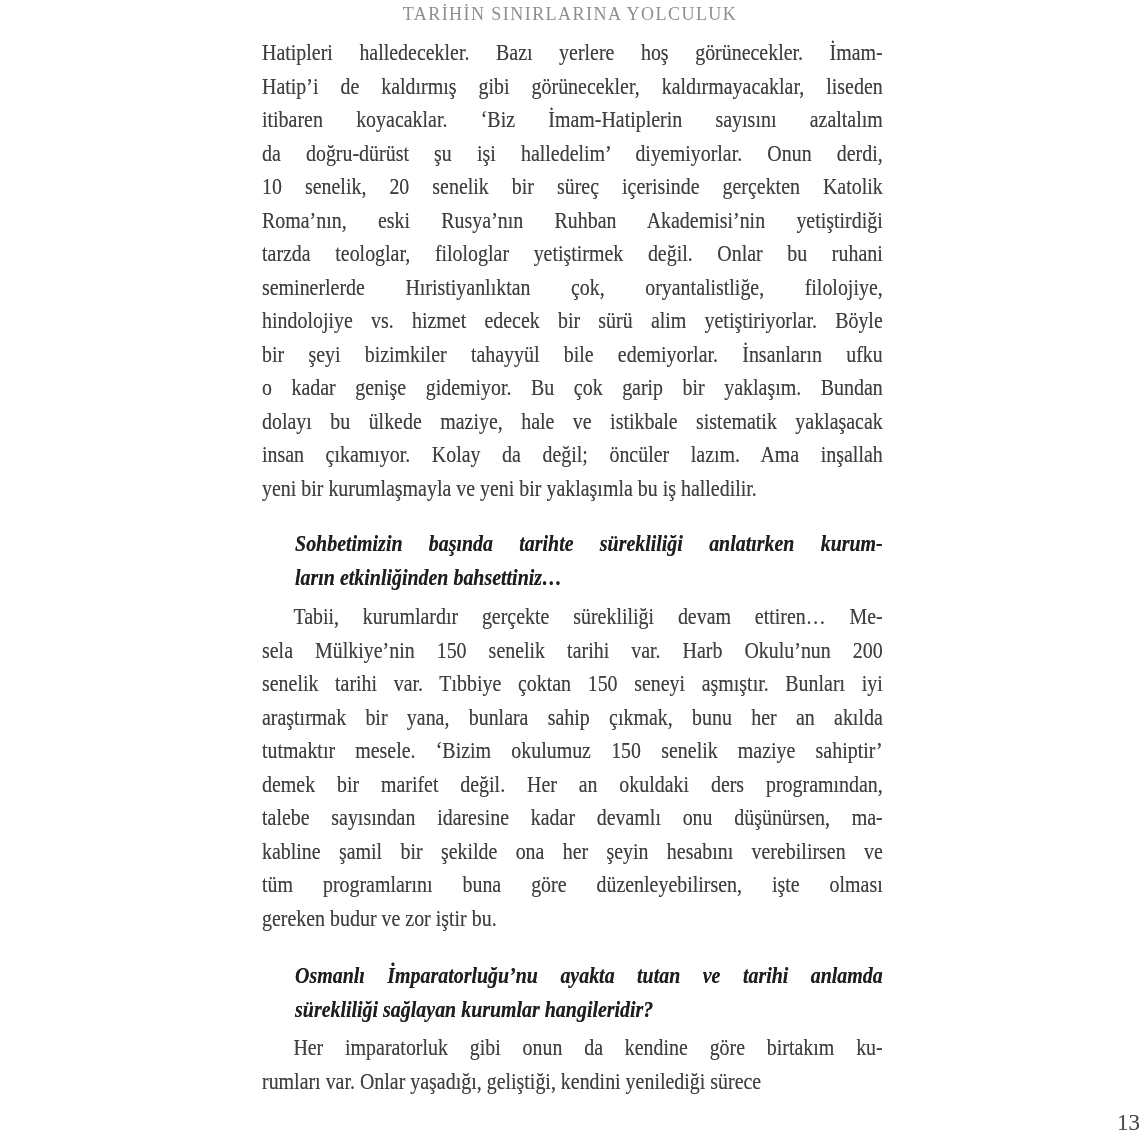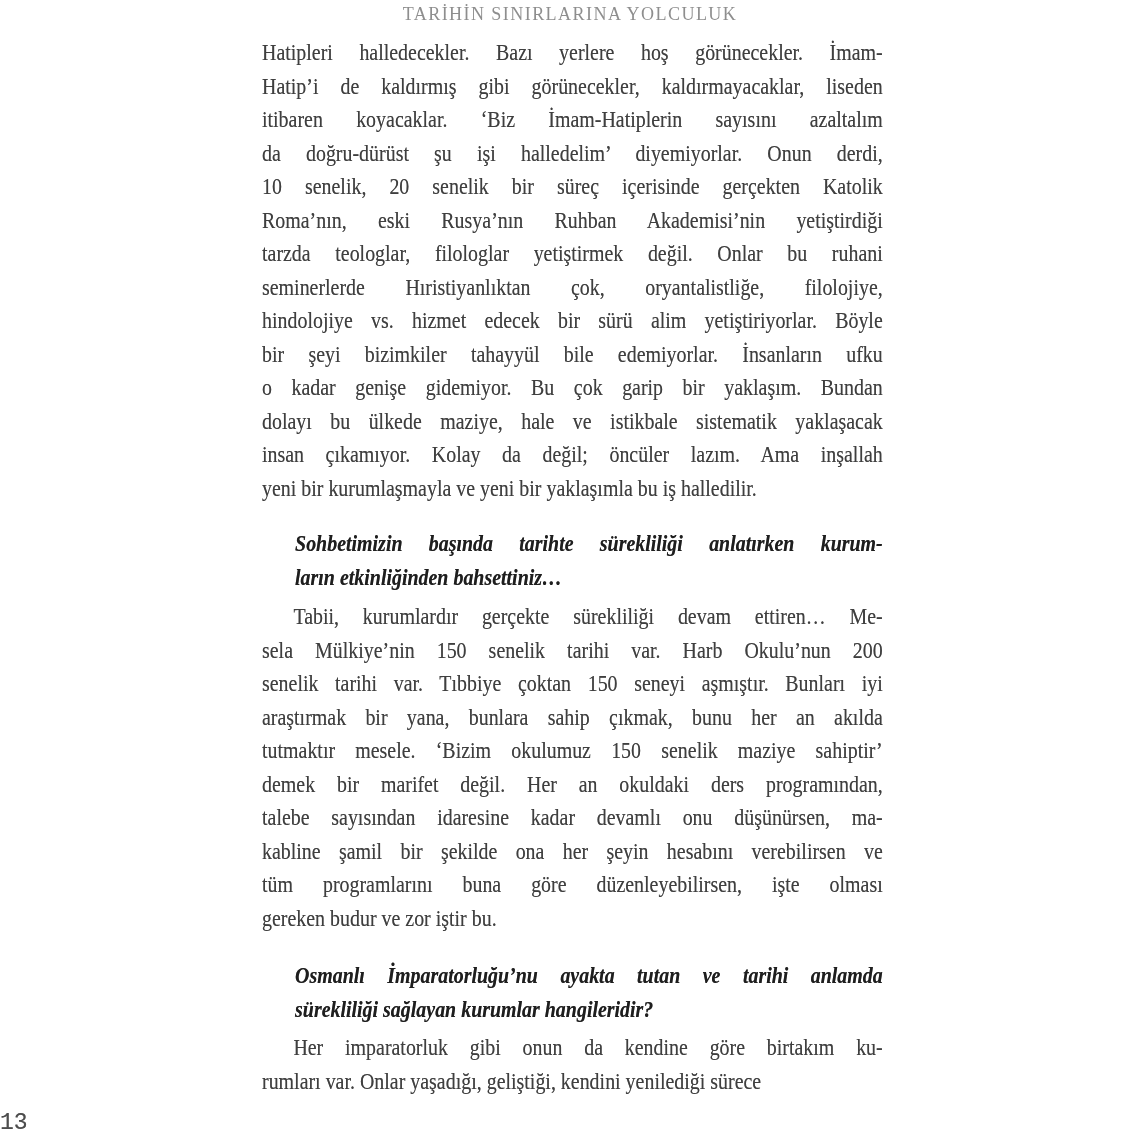--- a/index.html
+++ b/index.html
@@ -59,25 +59,24 @@
   }
   .para.answer { margin-top: 6px; }
   .para.answer .line.first { text-indent: 37px; }
   .para.question-2 { margin-top: 24px; }
   .para.answer-2 { margin-top: 5px; }
   .page-number {
     position: absolute;
     top: 1110px;
     left: 0;
     width: 1140px;
-    text-align: left;
+    text-align: right;
     font-size: 23px;
     color: #4d4d4d;
     text-shadow: 0 0 0.6px rgba(70,70,70,0.5);
-    font-family: Liberation Mono, monospace;
   }
 </style>
 </head>
 <body>
 
 <div class="book-page">
 
   <div class="running-header">TARİHİN SINIRLARINA YOLCULUK</div>
 
   <div class="text-block">

